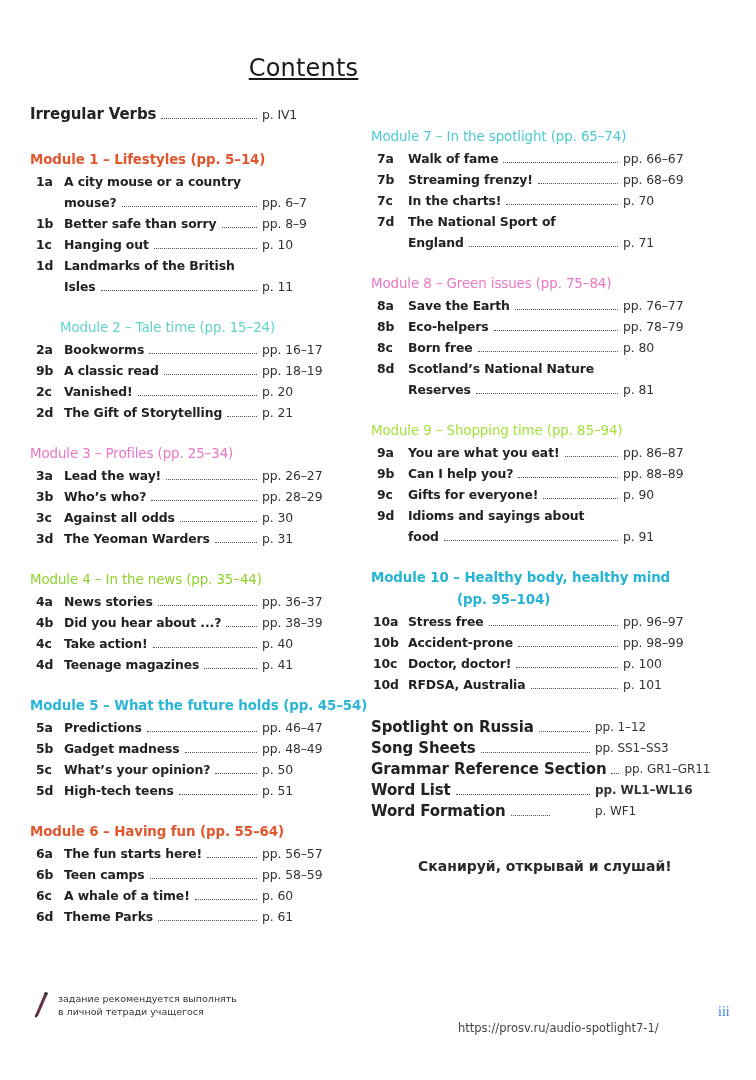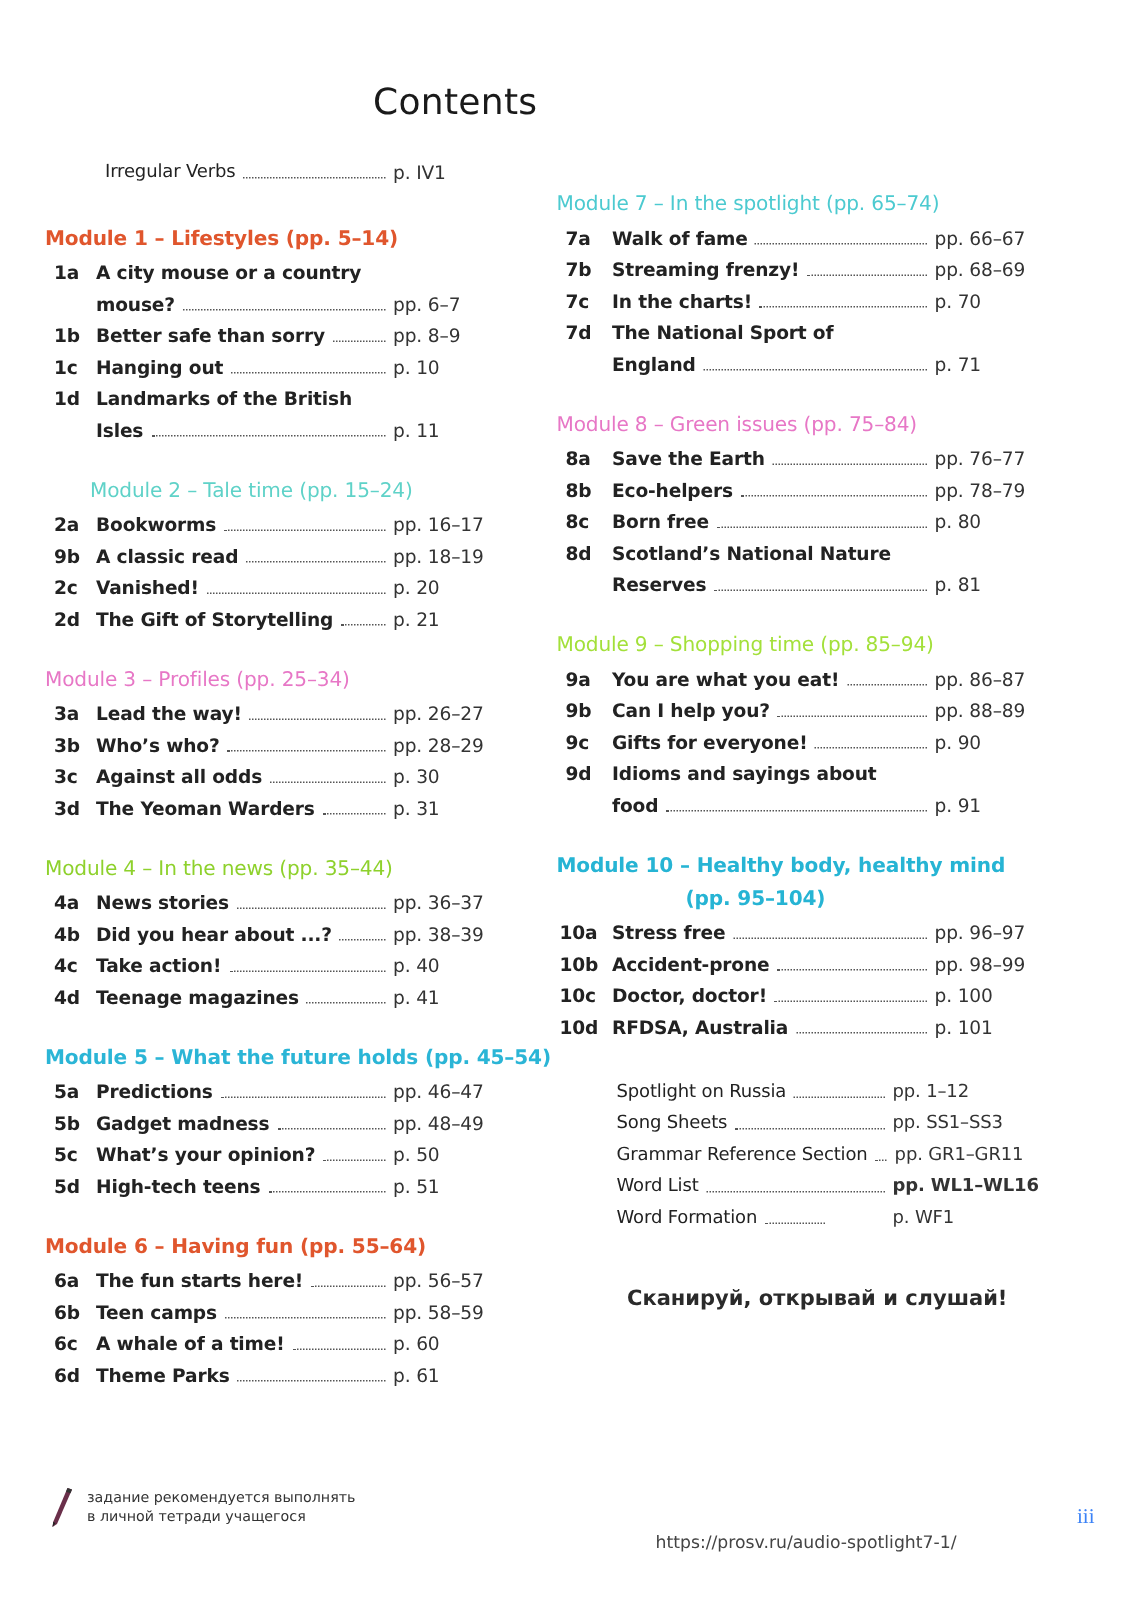--- a/index.html
+++ b/index.html
@@ -4,39 +4,40 @@
 <style>
   html, body { margin: 0; padding: 0; }
   body {
     width: 756px; height: 1080px; background: #ffffff; position: relative;
     font-family: "DejaVu Sans", sans-serif; color: #1e1e1e; overflow: hidden;
   }
   .title {
     position: absolute; top: 54px; left: 0; width: 607px; text-align: center;
     font-family: "DejaVu Sans", sans-serif; font-size: 24px; font-weight: normal; color: #1a1a1a;
     letter-spacing: 0.2px;
+    text-decoration: underline;
   }
   .col { position: absolute; }
   .col-left { left: 30px; top: 104px; width: 300px; }
   .col-right { left: 371px; top: 102px; width: 320px; }
 
   .row {
     display: flex; align-items: flex-end; height: 21px; font-size: 12.4px;
     line-height: 21px; white-space: nowrap; font-weight: bold; letter-spacing: -0.1px;
   }
   .row .code { width: 34px; padding-left: 6px; box-sizing: border-box; color: #222; }
   .row .name { color: #222; }
   .row .dots {
     flex: 1; border-bottom: 1.5px dotted #555; margin: 0 5px 6px 5px; min-width: 8px;
   }
   .row .page { font-weight: normal; color: #333; width: 68px; }
   .row.noline .dots { border: none; }
   .row.cont .code { visibility: hidden; }
   .row.plain { font-weight: normal; }
-  .row.plain .name { font-weight: normal; font-size: 12px; margin-left: 40px; }
+  .row.plain .name { font-weight: bold; font-size: 15px; }
 
   .module-head {
     font-size: 13.4px; font-weight: normal; height: 22px; line-height: 22px;
     margin-top: 20px; letter-spacing: -0.1px; white-space: nowrap;
   }
   .module-head.first { margin-top: 24px; }
   .module-head.two-line { height: 44px; }
   .module-head .l2 { display: block; padding-left: 86px; }
   .module-head.bold { font-weight: bold; }
   .col-right .row .code { width: 37px; }
@@ -44,21 +45,21 @@
 
   .appendix { margin-top: 22px; }
   .appendix .row { font-size: 12px; }
 
   .scan-text {
     position: absolute; left: 418px; top: 858px; font-size: 14px; font-weight: bold; color: #2a2a2a;
   }
   .note { position: absolute; left: 32px; top: 990px; display: flex; align-items: center; }
   .note .pen { width: 18px; height: 30px; margin-right: 8px; }
   .note .txt { font-size: 9.5px; line-height: 13px; color: #333; }
-  .url { position: absolute; left: 437px; top: 1021px; font-size: 11.5px; color: #444; }
+  .url { position: absolute; left: 458px; top: 1021px; font-size: 11.5px; color: #444; }
   .pagenum { position: absolute; left: 718px; top: 1004px; font-size: 14px; color: #3b82f6; font-family: Liberation Serif, serif; }
 </style>
 </head>
 <body>
 
 <div class="title">Contents</div>
 
 <div class="col col-left">
   <div class="row plain noline-no">
     <span class="name">Irregular Verbs</span>

